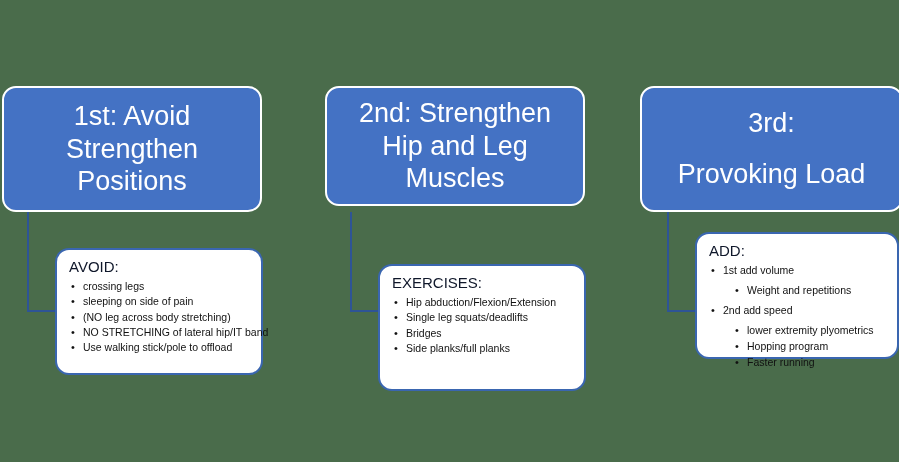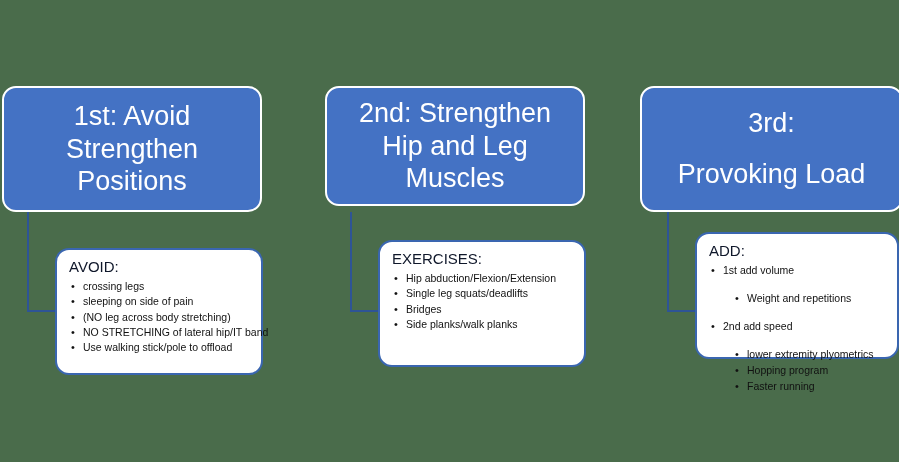--- a/index.html
+++ b/index.html
@@ -77,21 +77,21 @@
   .detail-box {
     position: absolute;
     background: #ffffff;
     border: 2px solid #3a66b0;
     border-radius: 14px;
     box-sizing: border-box;
     padding: 8px 10px 8px 12px;
     color: #111111;
   }
   #dbox-1 { left: 55px;  top: 248px; width: 208px; height: 127px; }
-  #dbox-2 { left: 378px; top: 240px; width: 208px; height: 127px; }
+  #dbox-2 { left: 378px; top: 264px; width: 208px; height: 127px; }
   #dbox-3 { left: 695px; top: 232px; width: 204px; height: 127px; }
 
   .detail-title {
     font-size: 15px;
     line-height: 1.15;
     color: #0f172a;
     margin: 0 0 4px 0;
     white-space: nowrap;
   }
 
@@ -111,21 +111,21 @@
   ul.bullets > li > .btext::before {
     content: "\2022";
     position: absolute;
     left: 2px;
     top: 0;
     font-size: 11px;
     line-height: 1.45;
   }
   ul.bullets ul.sub {
     list-style: none;
-    margin: 12px;
+    margin: 4px;
     padding: 0;
   }
   ul.bullets ul.sub > li {
     position: relative;
     padding-left: 14px;
     font-size: 10.5px;
     line-height: 1.55;
     white-space: nowrap;
   }
   ul.bullets ul.sub > li::before {
@@ -180,21 +180,21 @@
     <span class="vline"></span>
     <span class="hline"></span>
   </div>
 
   <div class="detail-box" id="dbox-2">
     <div class="detail-title">EXERCISES:</div>
     <ul class="bullets">
       <li><span class="btext">Hip  abduction/Flexion/Extension</span></li>
       <li><span class="btext">Single leg squats/deadlifts</span></li>
       <li><span class="btext">Bridges</span></li>
-      <li><span class="btext">Side planks/walk  planks</span></li>
+      <li><span class="btext">Side planks/full  planks</span></li>
     </ul>
   </div>
 
   <div class="header-box spaced" id="hbox-3">
     <span class="htext">
       <span>3rd:</span><br>
       <span>Provoking Load</span>
     </span>
   </div>
 

